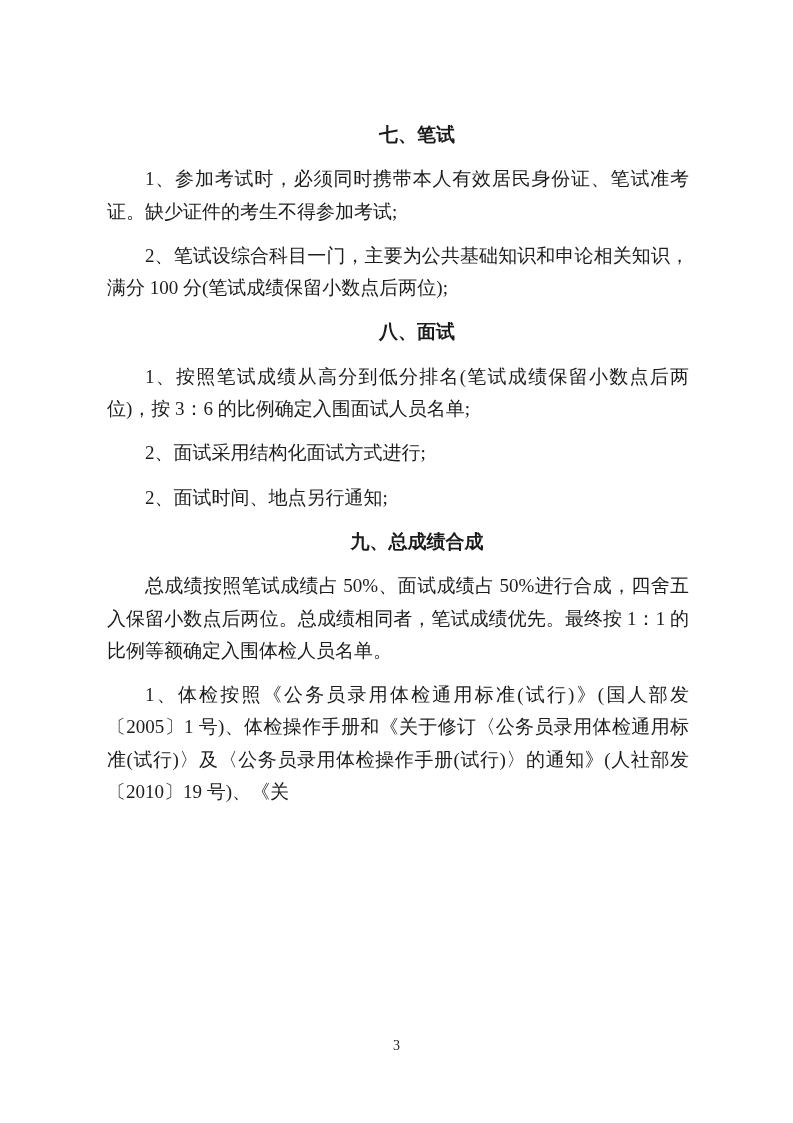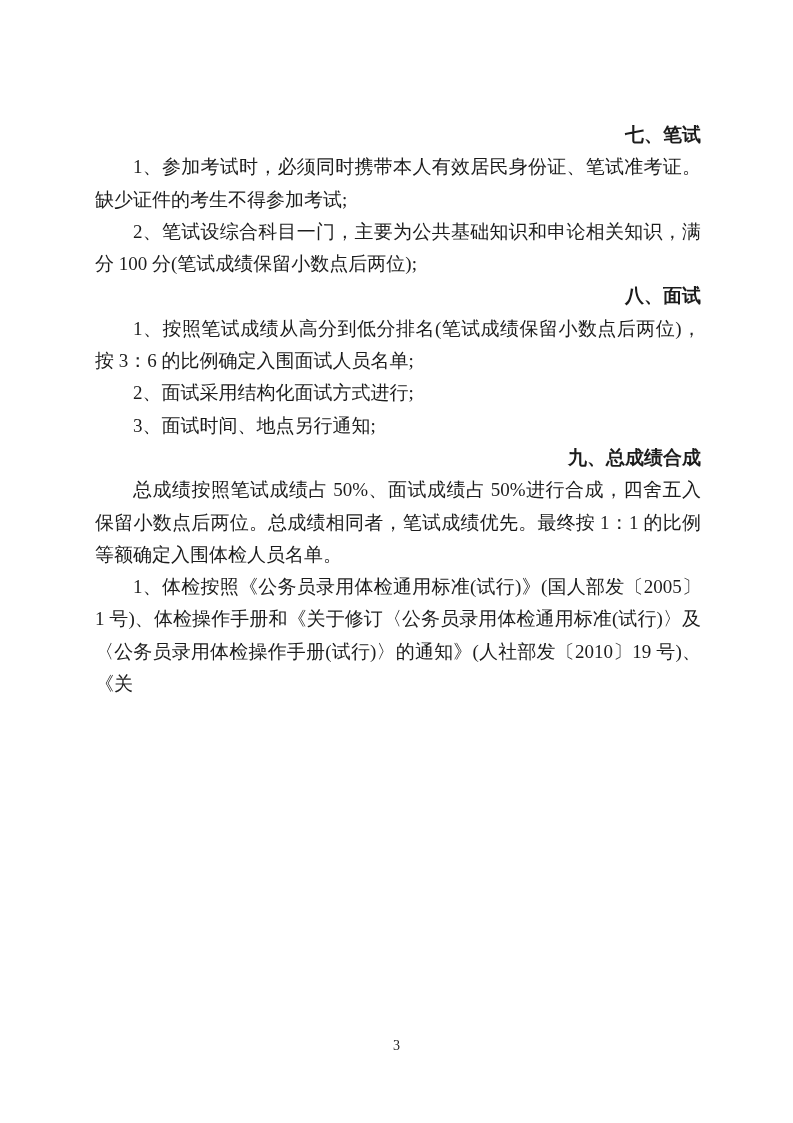--- a/index.html
+++ b/index.html
@@ -26,24 +26,24 @@
     width: 606px;
     font-size: 19px;
     line-height: 32.3px;
     color: var(--text-color, #1c1c1c);
     text-align: justify;
   }
   .doc-content .heading {
     font-weight: 700;
     text-indent: 2em;
     margin: 0;
-    text-align: right;
+    text-align: center;
   }
   .doc-content .para {
-    margin: 0;
+    margin: 12px;
     text-indent: 2em;
   }
   .page-footer {
     position: absolute;
     left: 0;
     top: 1036px;
     width: 100%;
     text-align: center;
     font-size: 14px;
     line-height: 20px;
@@ -54,21 +54,21 @@
 <body>
 
 <div class="doc-page">
   <div class="doc-content" id="doc-body">
       <div class="heading">七、笔试</div>
       <p class="para">1、参加考试时，必须同时携带本人有效居民身份证、笔试准考证。缺少证件的考生不得参加考试;</p>
       <p class="para">2、笔试设综合科目一门，主要为公共基础知识和申论相关知识，满分 100 分(笔试成绩保留小数点后两位);</p>
       <div class="heading">八、面试</div>
       <p class="para">1、按照笔试成绩从高分到低分排名(笔试成绩保留小数点后两位)，按 3：6 的比例确定入围面试人员名单;</p>
       <p class="para">2、面试采用结构化面试方式进行;</p>
-      <p class="para">3、面试时间、地点另行通知;</p>
+      <p class="para">2、面试时间、地点另行通知;</p>
       <div class="heading">九、总成绩合成</div>
       <p class="para">总成绩按照笔试成绩占 50%、面试成绩占 50%进行合成，四舍五入保留小数点后两位。总成绩相同者，笔试成绩优先。最终按 1：1 的比例等额确定入围体检人员名单。</p>
       <p class="para">1、体检按照《公务员录用体检通用标准(试行)》(国人部发〔2005〕1 号)、体检操作手册和《关于修订〈公务员录用体检通用标准(试行)〉及〈公务员录用体检操作手册(试行)〉的通知》(人社部发〔2010〕19 号)、《关</p>
     </div>
   <div class="page-footer">
     <span>3</span>
   </div>
 </div>
 
 </body></html>

